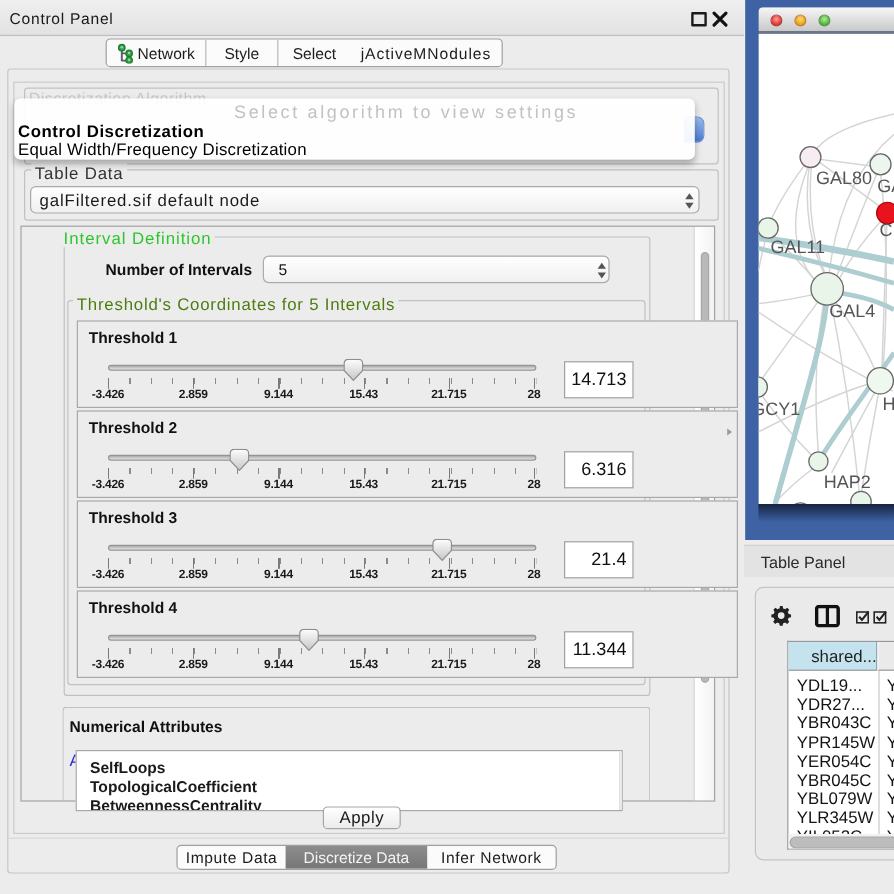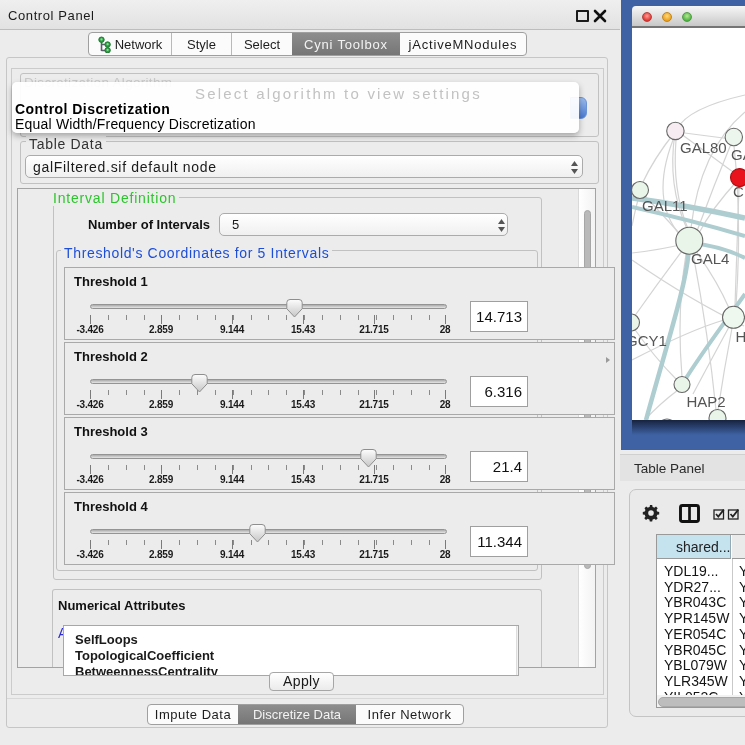--- a/index.html
+++ b/index.html
@@ -38,21 +38,20 @@
           <circle cx="3.5" cy="3.7" r="2.7" fill="#2f9e44" stroke="#1e7a30"></circle>
           <circle cx="9.6" cy="8.5" r="2.7" fill="#2f9e44" stroke="#1e7a30"></circle>
           <circle cx="9.6" cy="14.2" r="2.7" fill="#2f9e44" stroke="#1e7a30"></circle>
           <circle cx="3.5" cy="3.4" r="1.1" fill="#8fd99a"></circle>
           <circle cx="9.6" cy="8.2" r="1.1" fill="#8fd99a"></circle>
           <circle cx="9.6" cy="13.9" r="1.1" fill="#8fd99a"></circle>
         </svg>
   Network</div>
  <div class="seg" style="width:60px;">Style</div>
  <div class="seg" style="width:61px;">Select</div>
- <div class="seg dark" style="width:108px;letter-spacing:0.8px;">Cyni Toolbox</div>
  <div class="seg" style="width:126px;border-left:none;letter-spacing:0.8px;">jActiveMNodules</div>
 </div>
 
 <div class="abs" style="left:6px;top:57px;width:602px;height:671px;border:1px solid #c6c6c6;border-radius:3px;background:#ececec;"></div>
 
 <div class="abs" style="left:11px;top:68px;width:593px;height:627px;border:1px solid #cbcbcb;"></div>
 
 <div class="gbox" style="left:20px;top:73px;width:579px;height:64px;"></div>
 <div class="abs" style="left:24px;top:75px;font-size:13.5px;color:#c9c9c9;letter-spacing:0.3px;">Discretization Algorithm</div>
 
@@ -79,21 +78,21 @@
 <div class="abs" style="left:88px;top:217px;font-size:13px;font-weight:bold;color:#111;">Number of Intervals</div>
 <div class="combo" style="left:219px;top:213px;width:289px;height:23px;">
  <div class="ct" style="left:12px;">5</div>
  <svg class="carr" style="left:277px;">
         <path d="M4.5 1 L8 6 L1 6 Z" fill="#555"></path>
         <path d="M4.5 14 L1 9 L8 9 Z" fill="#555"></path>
       </svg>
 </div>
 
 <div class="gbox" style="left:56px;top:250px;width:482px;height:321px;"></div>
-<div class="gtitle" style="left:61px;top:245px;color:#1d4ed8;font-size:14px;letter-spacing:0.65px;">Threshold's Coordinates for 5 Intervals</div>
+<div class="gtitle" style="left:61px;top:245px;color:#4d7c0f;font-size:14px;letter-spacing:0.65px;">Threshold's Coordinates for 5 Intervals</div>
 
 <svg width="0" height="0" style="position:absolute">
       <defs>
         <linearGradient id="thg" x1="0" y1="0" x2="0" y2="1">
           <stop offset="0" stop-color="#fdfdfd"></stop>
           <stop offset="1" stop-color="#c6c6c6"></stop>
         </linearGradient>
       </defs>
     </svg>
 

